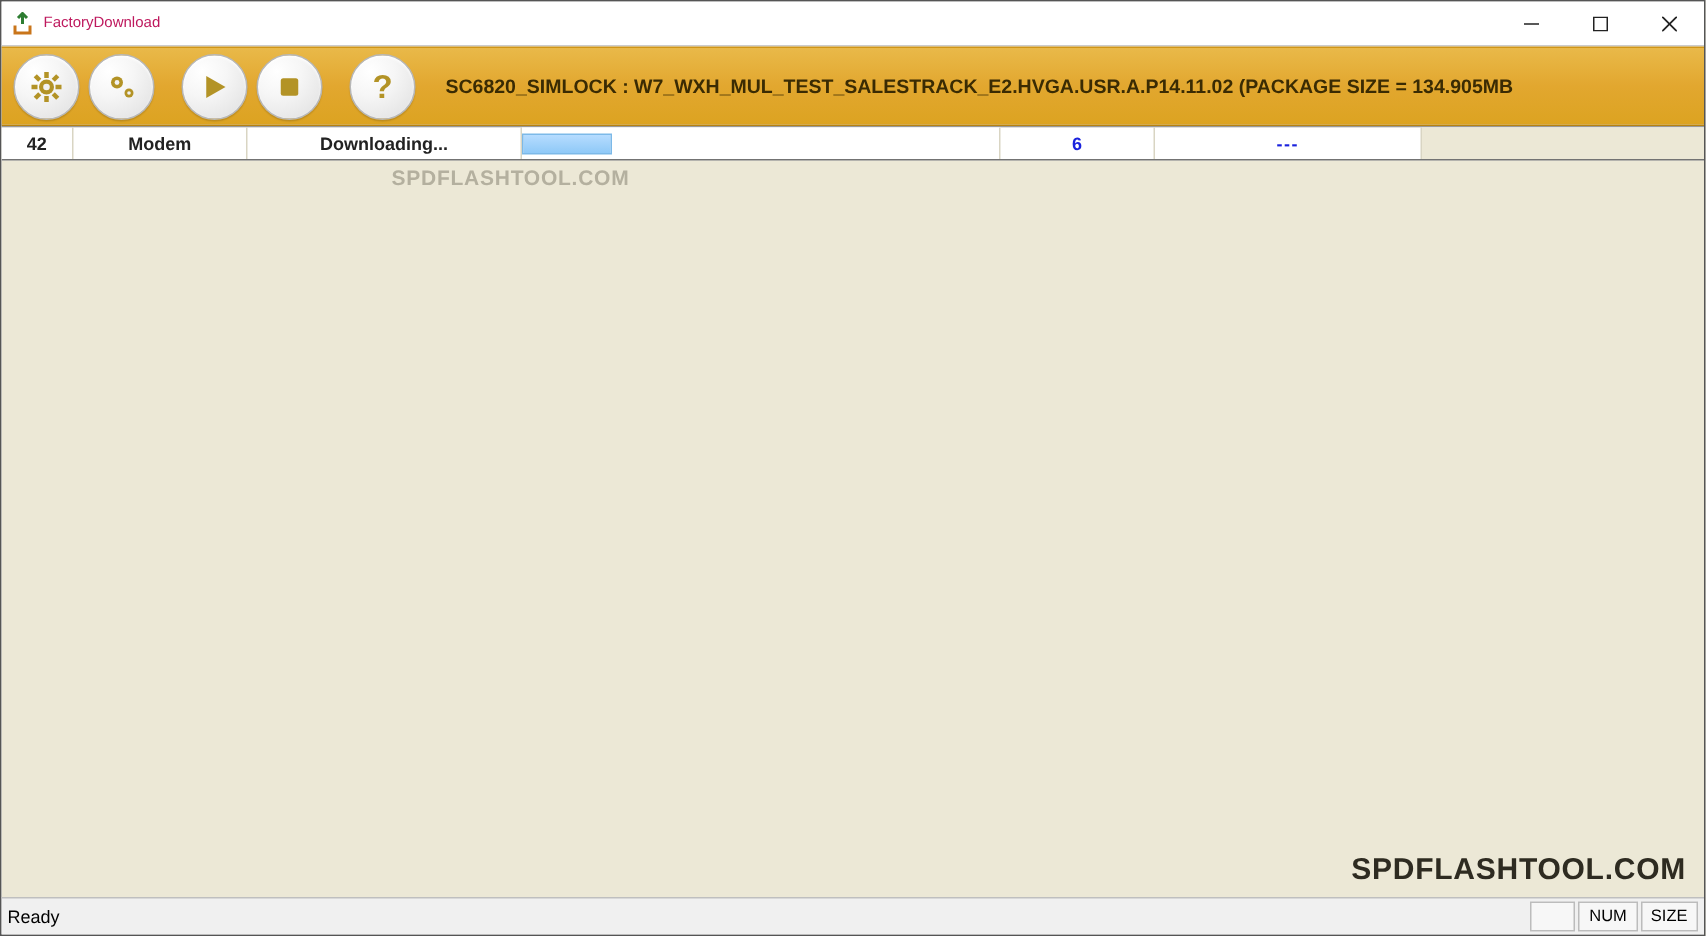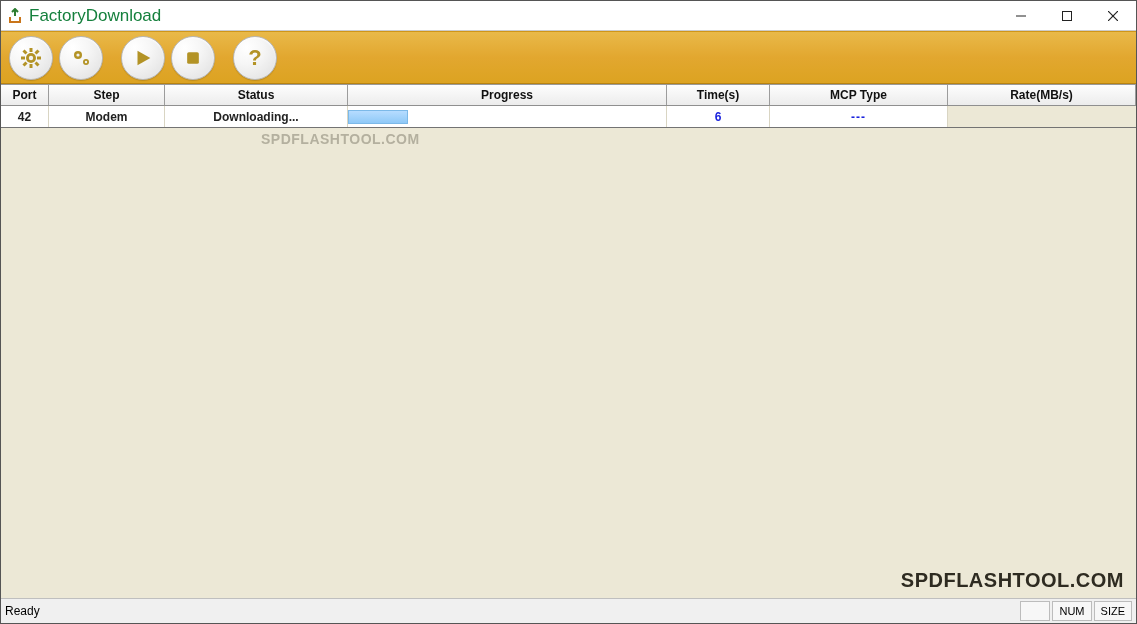--- a/index.html
+++ b/index.html
@@ -21,21 +21,21 @@
   align-items: center;
   padding-left: 6px;
   border-bottom: 1px solid #ccc;
 }
 .app-icon {
   width: 16px; height: 16px;
   margin-right: 6px;
   position: relative;
 }
 .app-icon svg { display:block; }
-.title-text { font-size: 17px; color: #15803d; }
+.title-text { font-size: 10px; color: #be185d; }
 .win-controls { margin-left: auto; display: flex; height: 100%; }
 .win-btn {
   width: 46px; height: 29px;
   display: flex; align-items: center; justify-content: center;
   font-family: "Segoe UI Symbol", sans-serif;
   font-size: 10px;
   color: #222;
 }
 
 .toolbar {
@@ -230,32 +230,24 @@
   </div>
   <div class="tbtn">
     <svg width="20" height="20" viewBox="0 0 24 24">
       <rect x="5" y="5" width="14" height="14" rx="2" fill="#b39326"></rect>
     </svg>
   </div>
   <div class="toolbar-sep"></div>
   <div class="tbtn">
     <span class="glyph" style="font-size:22px">?</span>
   </div>
+  <div class="toolbar-text">SC6820_SIMLOCK : W7_WXH_MUL_TEST_SALESTRACK_E2.HVGA.USR.A.P14.11.02 (PACKAGE SIZE = 134.905MB</div>
 </div>
 
 <div class="grid-area">
-  <div class="grid-header">
-    <div class="gh port">Port</div>
-    <div class="gh step">Step</div>
-    <div class="gh status">Status</div>
-    <div class="gh prog">Progress</div>
-    <div class="gh time">Time(s)</div>
-    <div class="gh mcp">MCP Type</div>
-    <div class="gh rate">Rate(MB/s)</div>
-  </div>
   <div class="grid-row">
     <div class="gc port">42</div>
     <div class="gc step">Modem</div>
     <div class="gc status">Downloading...</div>
     <div class="gc prog">
       <div class="prog-bar"></div>
     </div>
     <div class="gc time">6</div>
     <div class="gc mcp">---</div>
     <div class="gc rate"></div>

